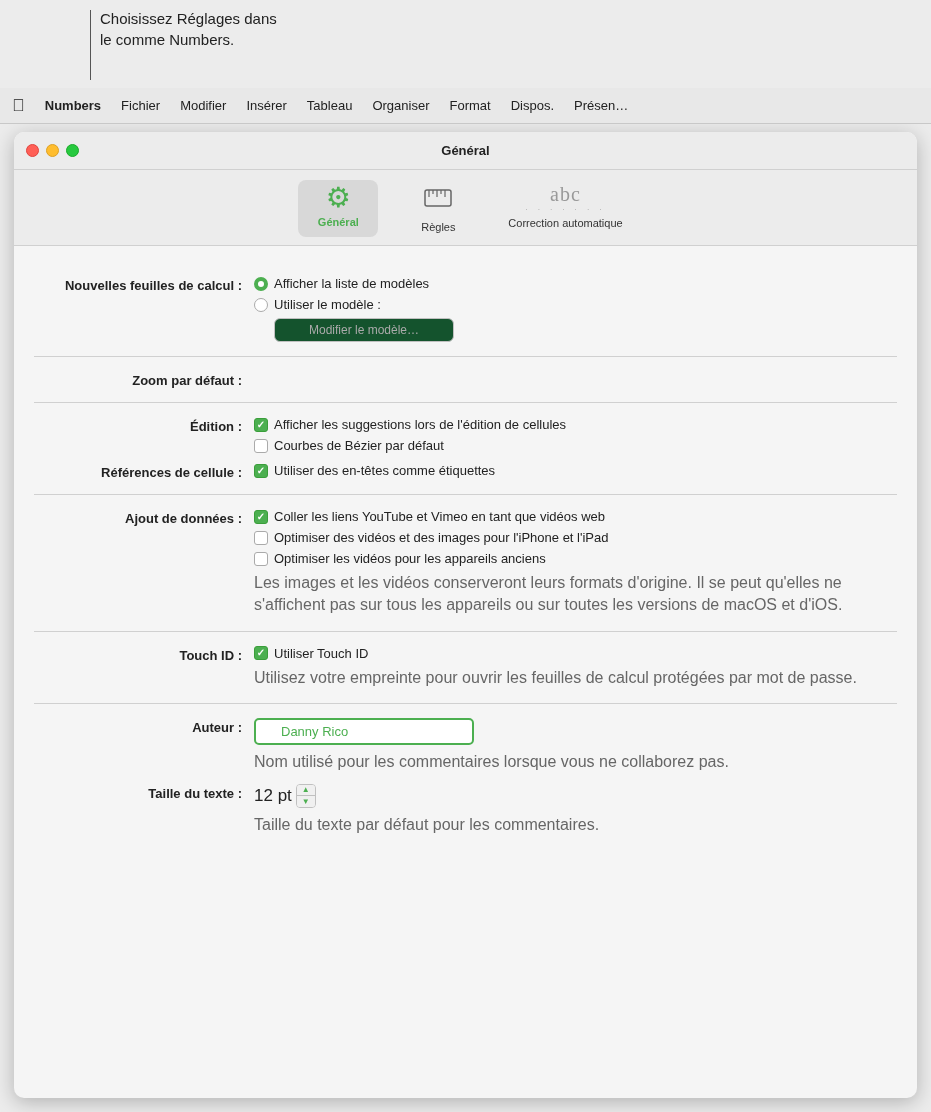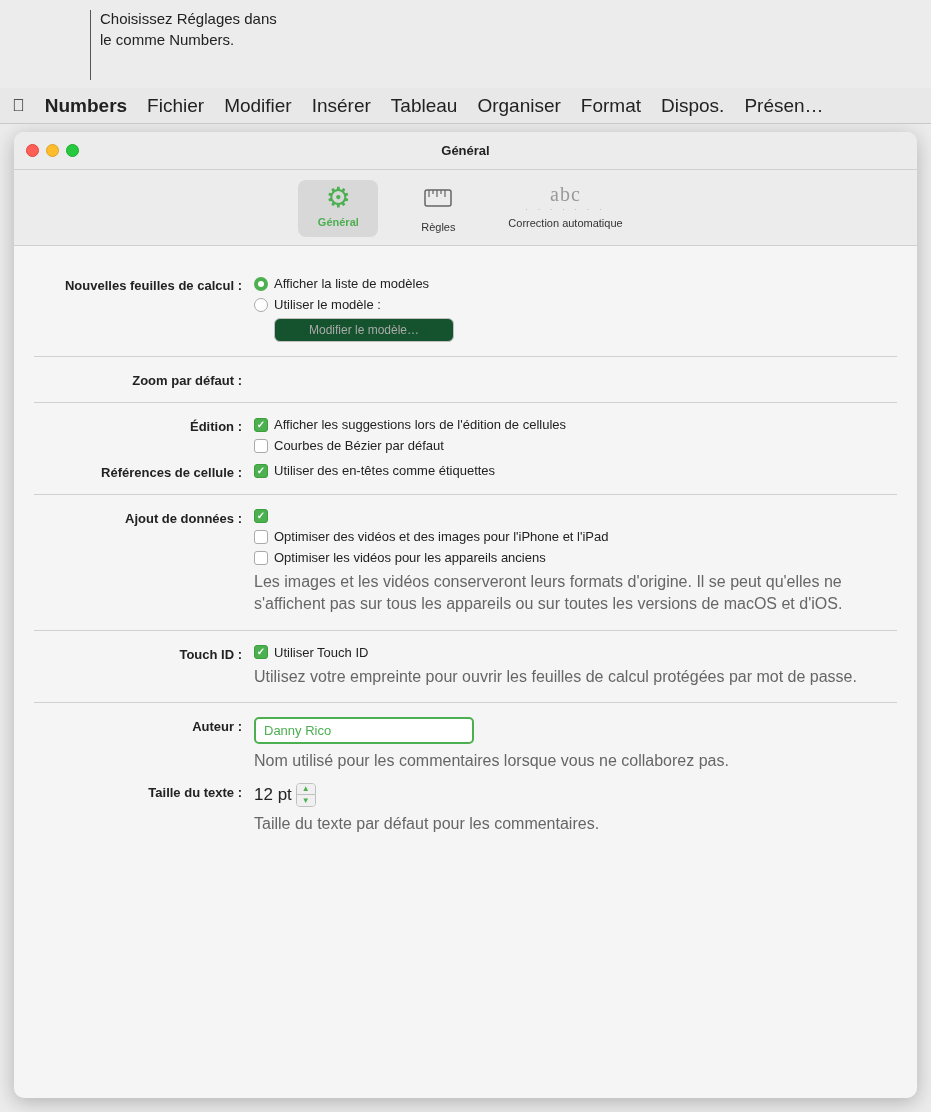--- a/index.html
+++ b/index.html
@@ -39,21 +39,21 @@
       padding: 0 8px;
       gap: 0;
       position: absolute;
       top: 88px;
       left: 0;
       right: 0;
       z-index: 10;
     }
     .menubar-item {
       padding: 4px 10px;
-      font-size: 19px;
+      font-size: 13px;
       color: #222;
       cursor: pointer;
       border-radius: 4px;
       white-space: nowrap;
     }
     .menubar-item.bold { font-weight: 700; }
     .apple-logo {
       font-size: 17px;
       padding: 2px 10px 2px 4px;
       color: #222;
@@ -281,21 +281,21 @@
     .info-text {
       font-size: 16px;
       color: #666;
       line-height: 1.4;
     }
 
     
     .author-input {
       border: 2px solid #4caf50;
       border-radius: 5px;
-      padding: 4px 8px;
+      padding: 4px 25px;
       font-size: 13px;
       color: #4caf50;
       background: white;
       width: 220px;
       outline: none;
     }
 
     
     .stepper-row {
       display: flex;
@@ -439,20 +439,21 @@
         </div>
       </div>
     </div>
 
     <div class="section">
       <div class="row">
         <div class="label-col">Ajout de données :</div>
         <div class="control-col">
           <div class="checkbox-row">
             <span class="checkbox checked"></span>
+            <span class="checkbox-label">Coller les liens YouTube et Vimeo en tant que vidéos web</span>
           </div>
           <div class="checkbox-row">
             <span class="checkbox"></span>
             <span class="checkbox-label">Optimiser des vidéos et des images pour l'iPhone et l'iPad</span>
           </div>
           <div class="checkbox-row">
             <span class="checkbox"></span>
             <span class="checkbox-label">Optimiser les vidéos pour les appareils anciens</span>
           </div>
           <div class="info-text">Les images et les vidéos conserveront leurs formats d'origine. Il se peut qu'elles ne s'affichent pas sur tous les appareils ou sur toutes les versions de macOS et d'iOS.</div>

